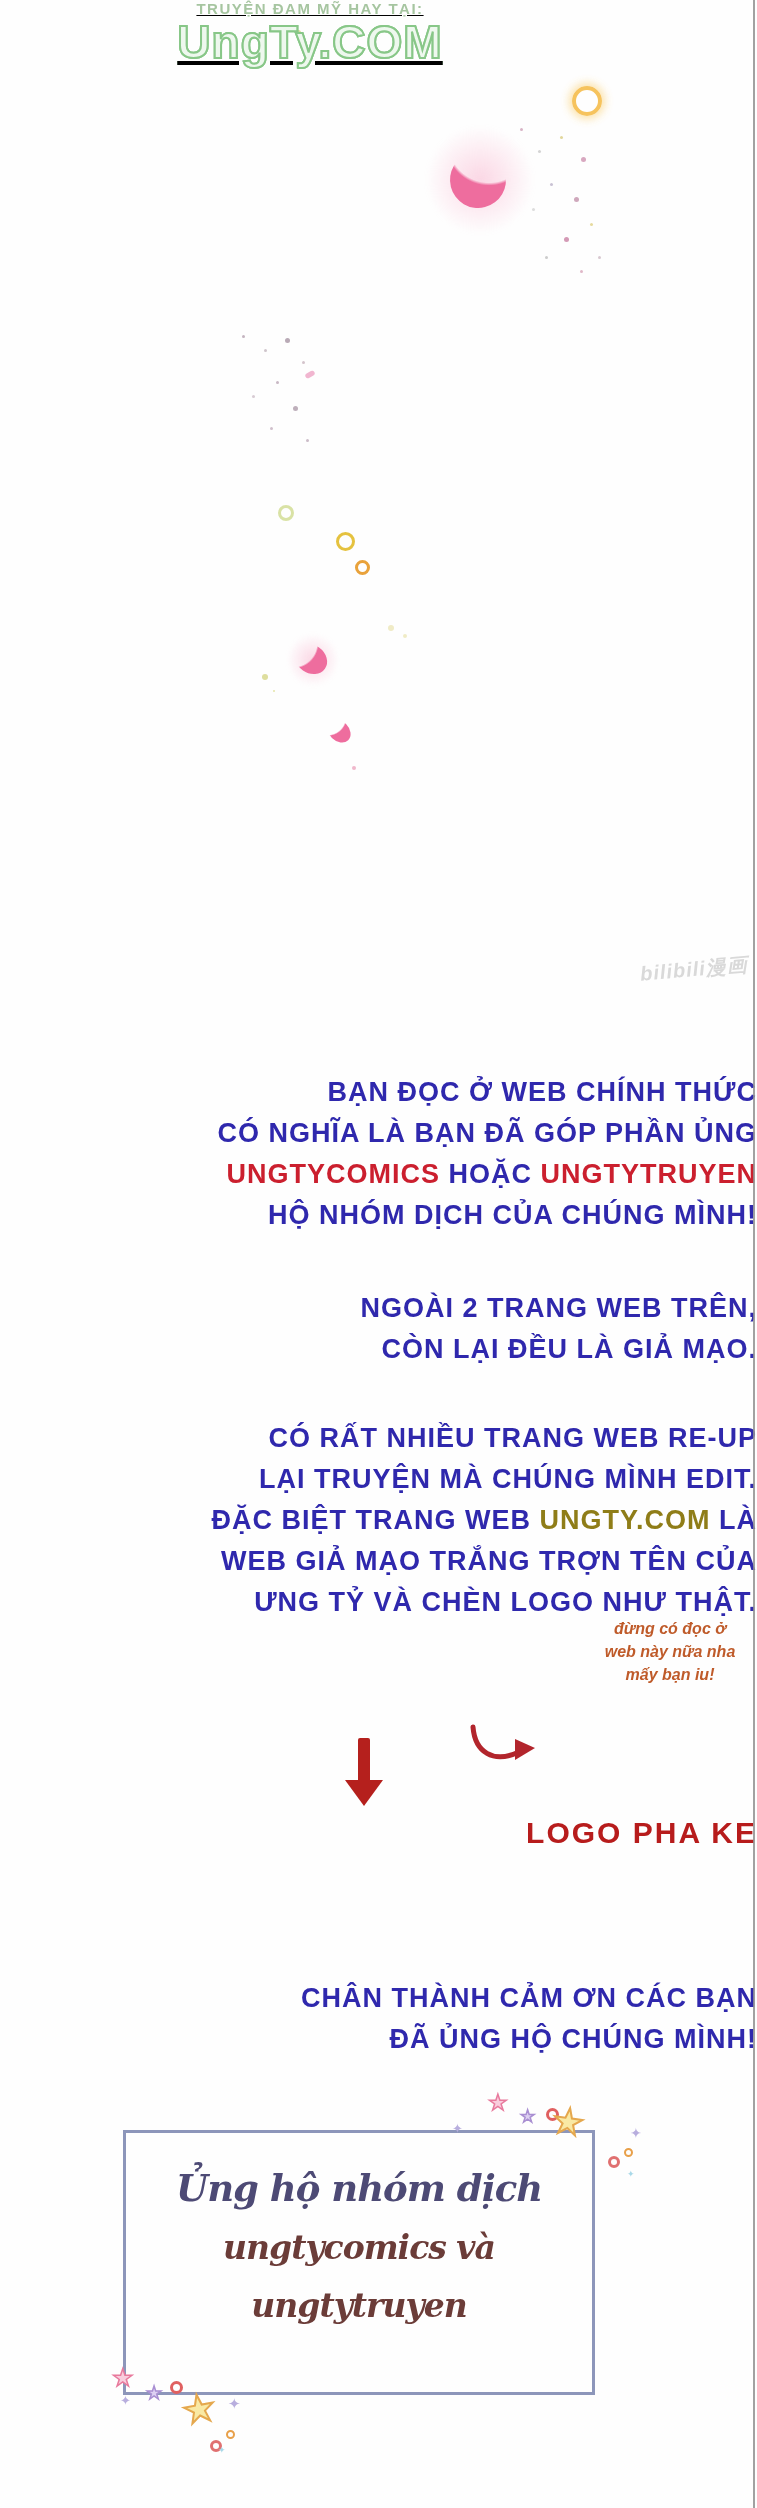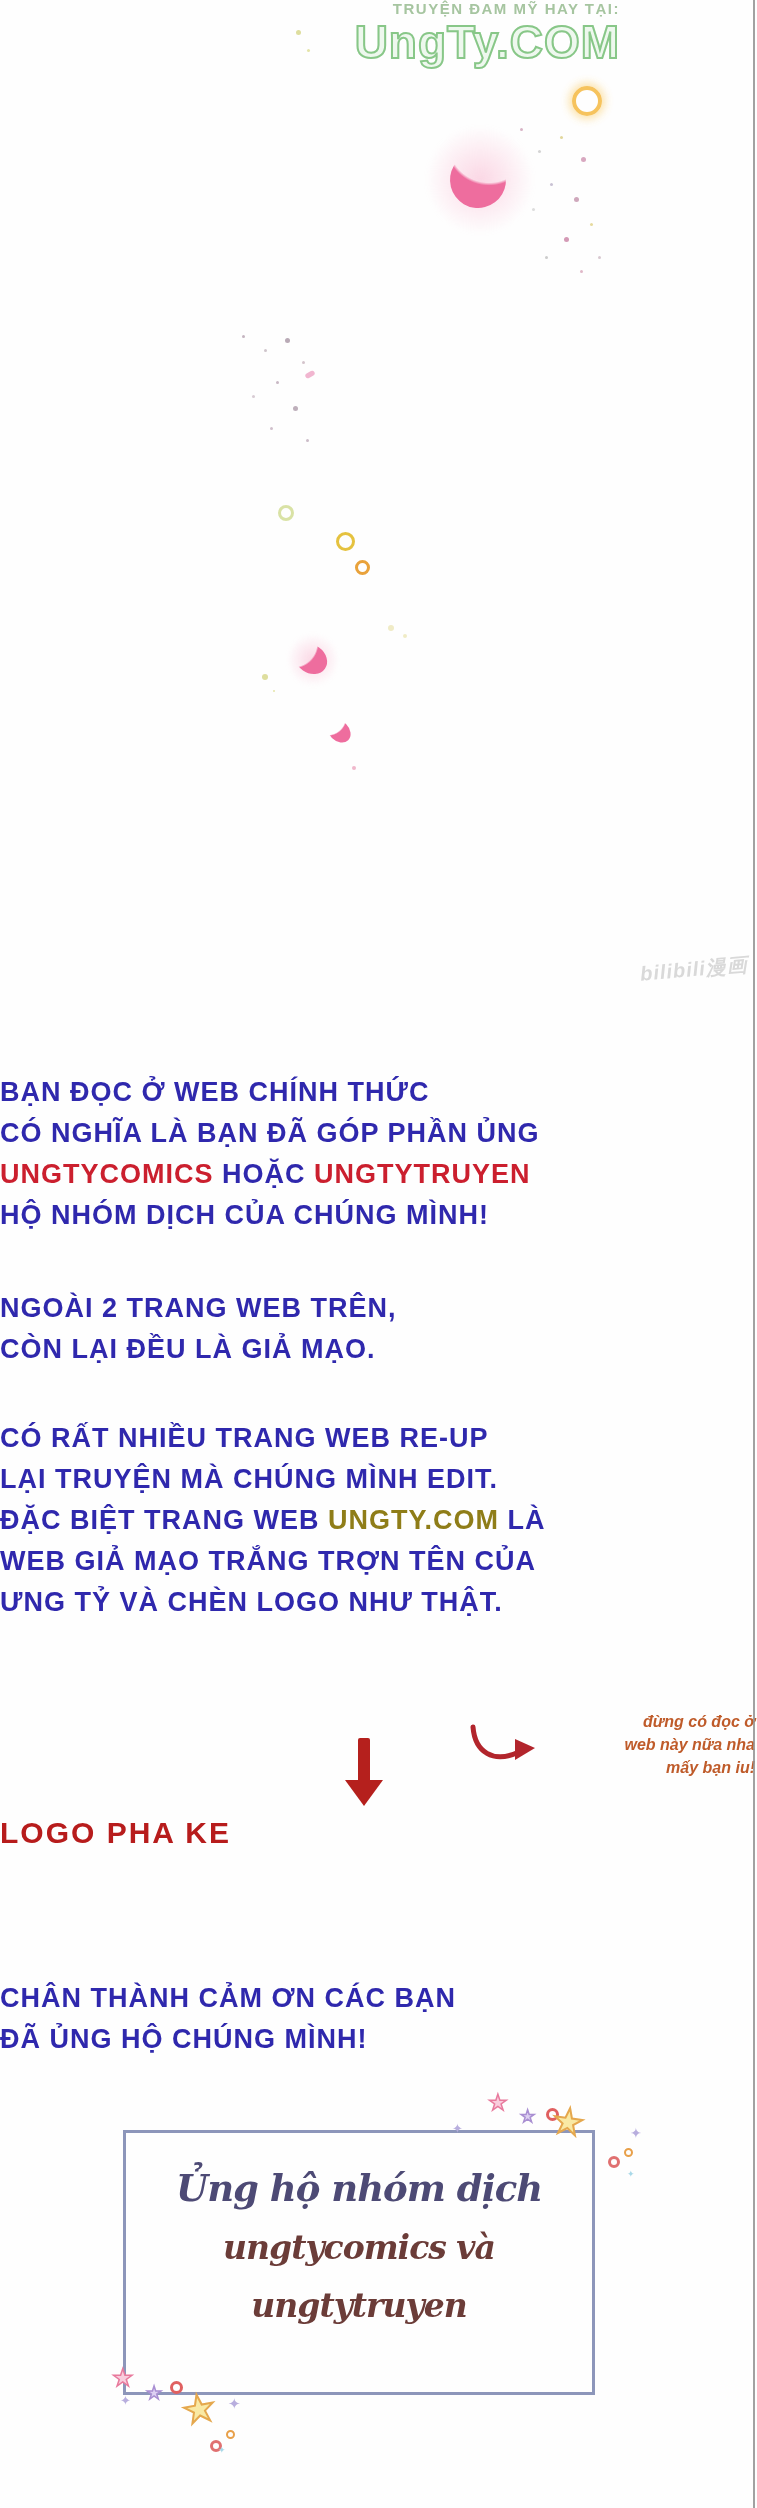--- a/index.html
+++ b/index.html
@@ -1,36 +1,36 @@
 <!DOCTYPE html>
 <html><head>
 <meta charset="utf-8">
 <style>
   html,body{margin:0;padding:0;background:#ffffff;}
   #page{position:relative;width:757px;height:2508px;background:#fefefe;overflow:hidden;
         font-family:"Liberation Sans",sans-serif;}
   .abs{position:absolute;}
 
   
-  .block{position:absolute;left:0;width:757px;text-align:left;
+  .block{position:absolute;left:0;width:757px;text-align:right;
          font-weight:700;letter-spacing:1px;}
   .comic{font-size:27px;line-height:41px;color:#2f28ad;}
   .red{color:#cb1f2e;}
   .olive{color:#8f7d18;}
   .fake-label{font-size:30px;letter-spacing:2px;color:#b71c1c;}
 
   
-  .logo-wrap{position:absolute;left:0;top:1650;width:620px;text-align:right;}
+  .logo-wrap{position:absolute;left:0;top:1650;width:620px;text-align:center;text-decoration:underline;}
   .logo-tag{font-size:15px;font-weight:700;letter-spacing:1.5px;color:#a6c5a0;}
   .logo-site{font-size:46px;font-weight:700;letter-spacing:1px;line-height:50px;
              color:#eef8ee;-webkit-text-stroke:2px #88c788;
              text-shadow:0 0 1px #88c788;}
 
   
-  .side-note{position:absolute;left:585px;top:1710px;width:170px;text-align:right;
+  .side-note{position:absolute;left:585px;top:1617px;width:170px;text-align:center;
              font-size:16px;line-height:23px;font-weight:700;font-style:italic;
              color:#bf5b2a;}
 
   
   .down-arrow{position:absolute;left:345px;top:1738px;width:38px;height:68px;}
   .down-arrow .shaft{position:absolute;left:13px;top:0;width:12px;height:44px;background:#b5201d;border-radius:2px;}
   .down-arrow .head{position:absolute;left:0;top:42px;width:0;height:0;
                     border-left:19px solid transparent;border-right:19px solid transparent;
                     border-top:26px solid #b5201d;}
 

